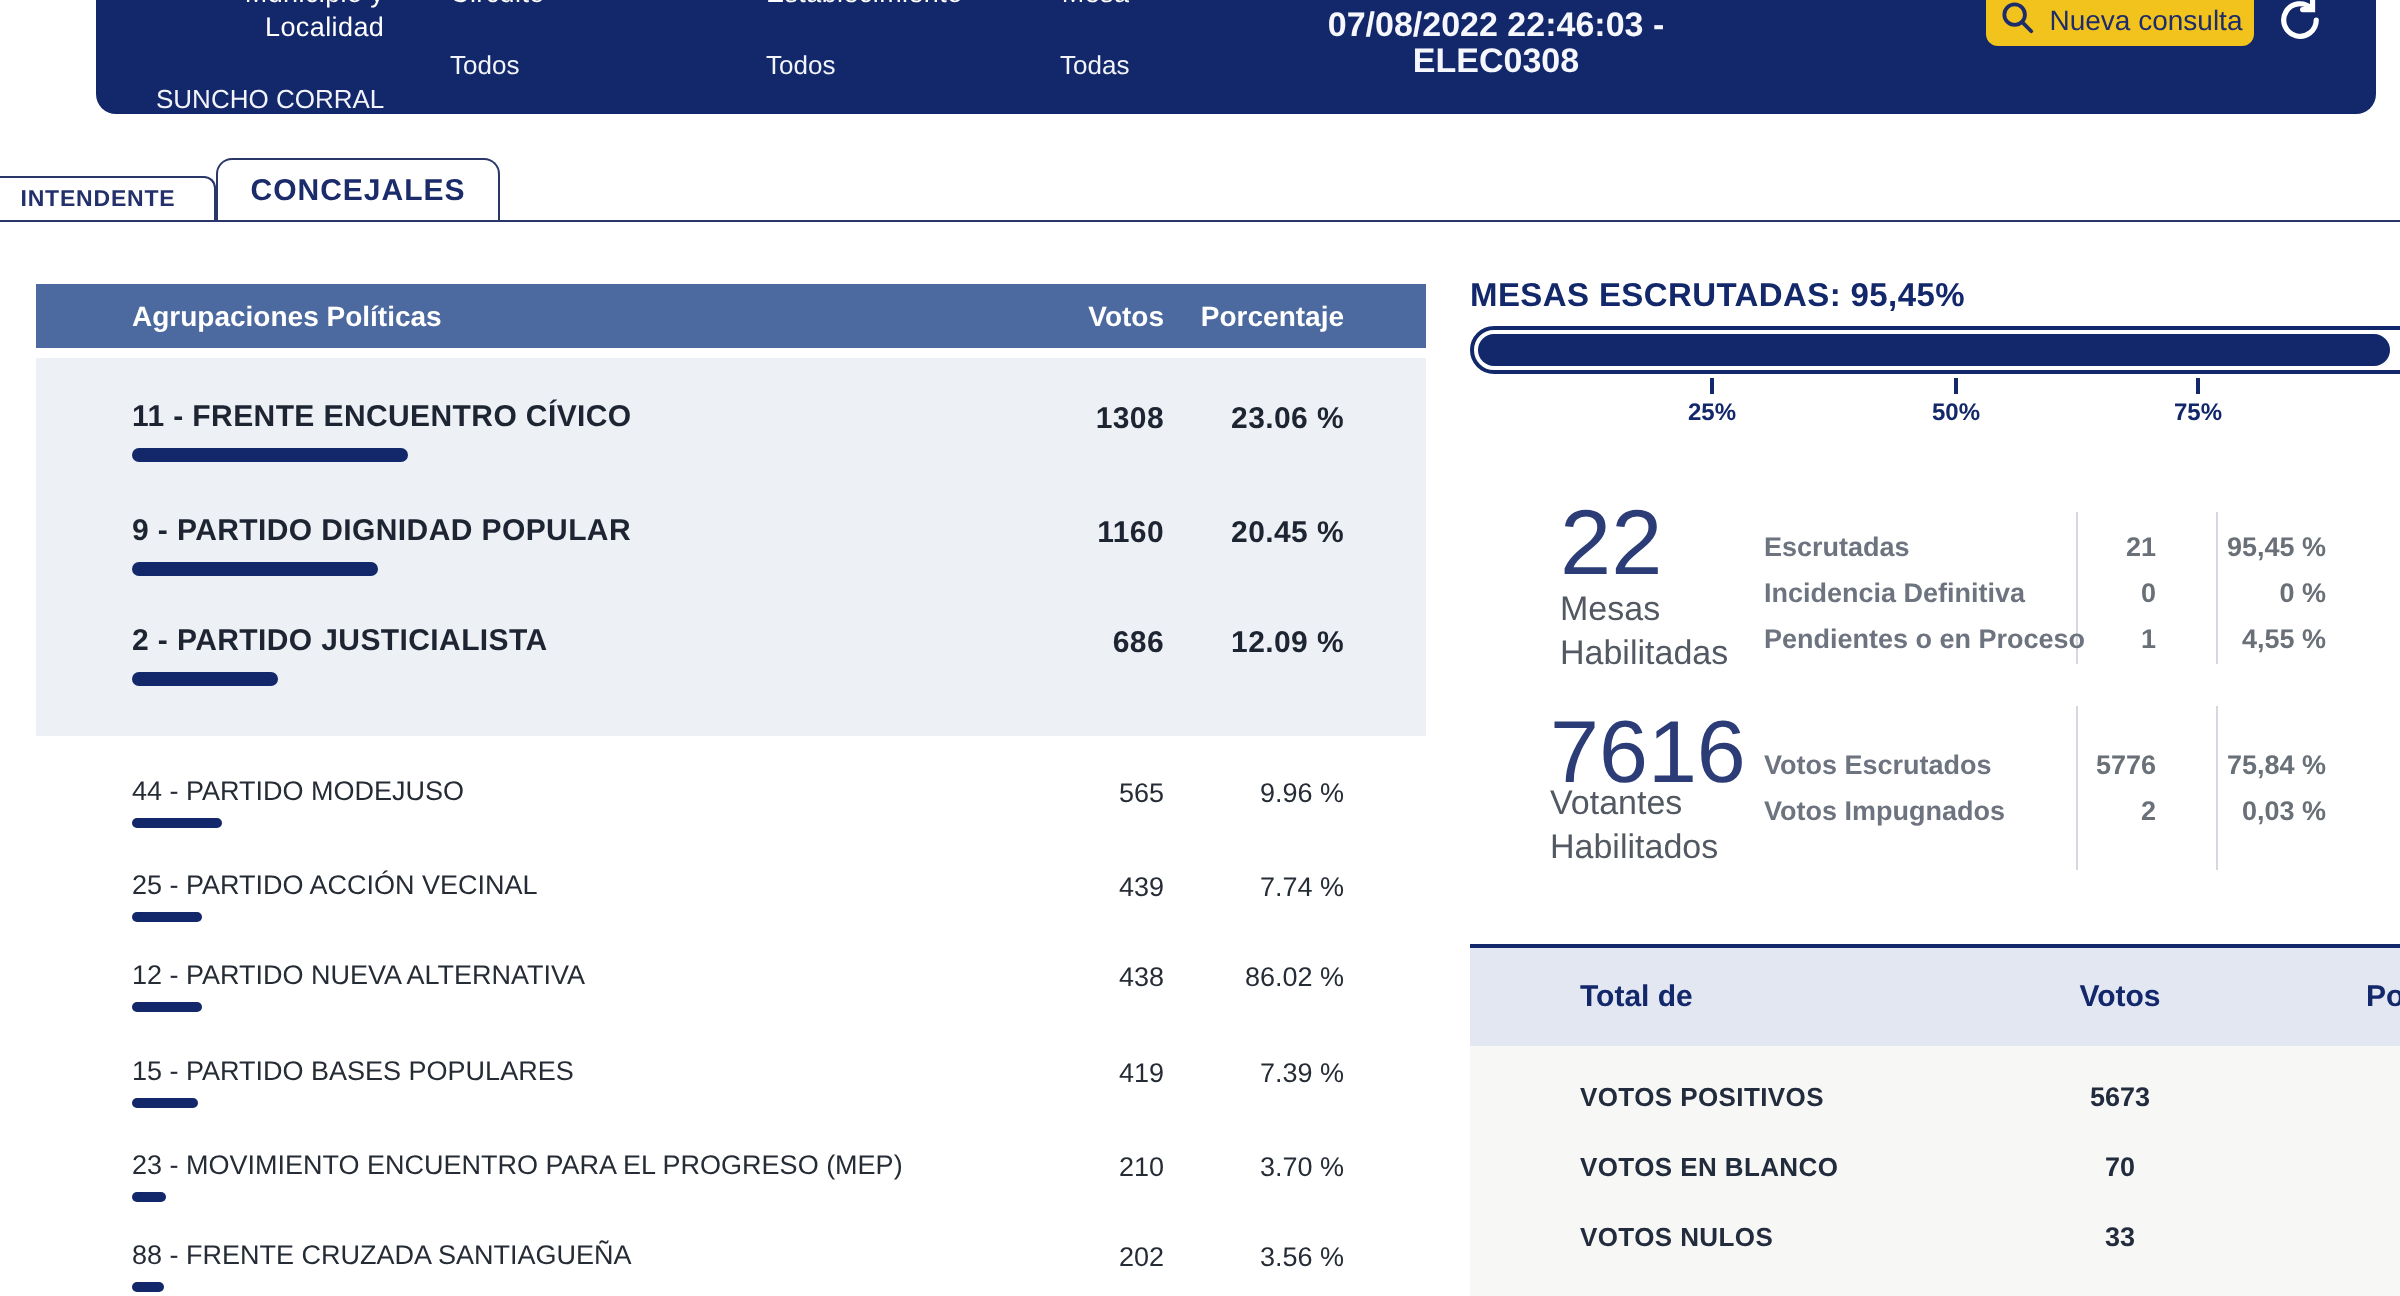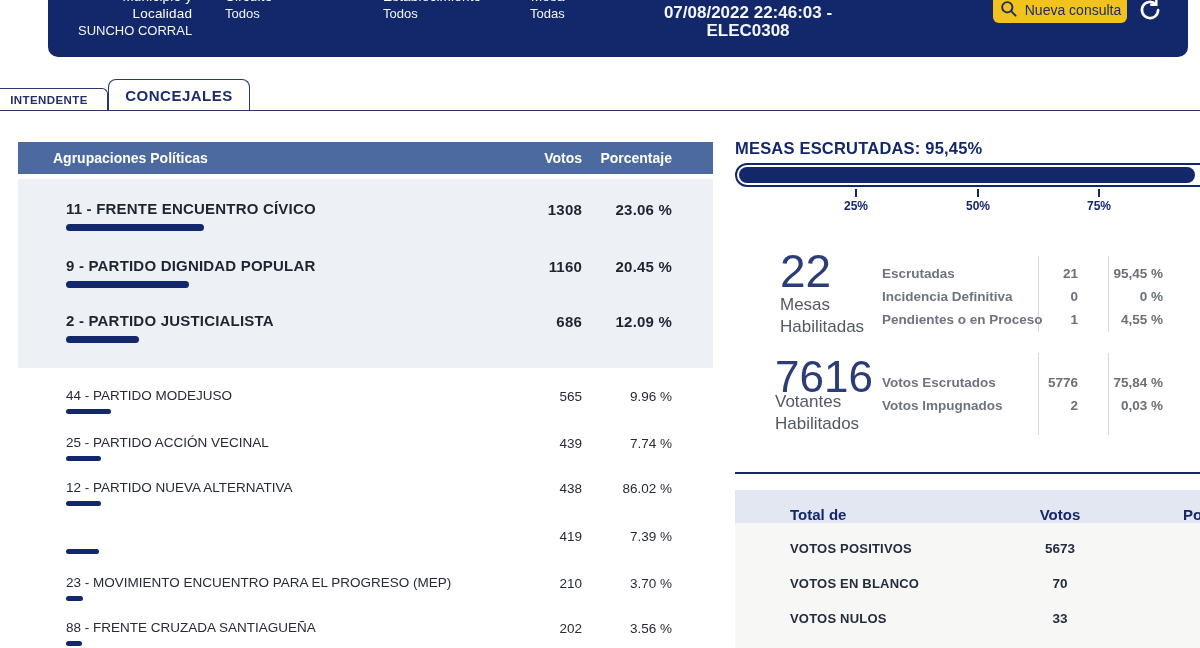--- a/index.html
+++ b/index.html
@@ -9,21 +9,21 @@
     font-family:"Liberation Sans", sans-serif;
   }
 
   
   .topbar {
     position:absolute; left:48px; top:-34px; width:1140px; height:91px;
     background:#13276b; border-radius:10px; color:#fff; z-index:5;
   }
   .hcol { position:absolute; top:22px; }
   .hlabel { font-weight:400; font-size:13.5px; line-height:17px; letter-spacing:.2px;text-align:right; }
-  .hvalue { font-weight:400; font-size:13px; line-height:17px; color:#f2f4fa; }
+  .hvalue { font-weight:400; font-size:13px; line-height:17px; color:#f2f4fa;margin-top:19px; }
   .hcol-municipio { left:30px; }
   .hcol-circuito { left:177px; }
   .hcol-establecimiento { left:335px; }
   .hcol-mesa { left:482px; }
   .hcol-fecha { left:560px; top:38px; width:280px; text-align:center; }
   .hdate { font-size:17px; line-height:18px; font-weight:700; color:#f5f7fc; }
 
   .btn-nueva {
     position:absolute; left:945px; top:17px; width:134px; height:40px;
     background:#f2c31c; border:none; border-radius:6px; cursor:pointer;
@@ -41,21 +41,21 @@
   .tab { position:absolute; background:#fff; border:1px solid #2a3768; border-bottom:none;
          display:flex; align-items:center; justify-content:center; cursor:pointer; z-index:2; }
   .tab-inactive { left:-10px; top:88px; width:118px; height:22px; border-radius:6px 6px 0 0;
                   font-size:11.5px; font-weight:700; color:#23306b; letter-spacing:.4px; }
   .tab-active { left:108px; top:79px; width:142px; height:31px; border-radius:8px 8px 0 0;
                 font-size:15px; font-weight:700; color:#1c2b6a; letter-spacing:.5px; }
 
   
   .lt-header { position:absolute; left:18px; top:142px; width:695px; height:32px; background:#4c6a9f; z-index:1; }
   .lt-header span { position:absolute; top:8px; color:#fff; font-weight:700; font-size:14px; }
-  .lt-h-party { left:35px; }
+  .lt-h-party { left:48px; }
   .lt-h-votes { right:131px; }
   .lt-h-pct { right:41px; }
   .lt-light { position:absolute; left:18px; top:179px; width:695px; height:189px; background:#edf0f5; }
 
   .prow { position:absolute; left:18px; width:695px; height:34px; }
   .prow .name { position:absolute; left:48px; top:0; white-space:nowrap; }
   .prow .votes { position:absolute; right:131px; top:1px; white-space:nowrap; }
   .prow .pct { position:absolute; right:41px; top:1px; white-space:nowrap; }
   .prow .bar { position:absolute; left:48px; background:#13276b; }
 
@@ -81,21 +81,21 @@
   .biglabel { position:absolute; font-size:17px; color:#535962; }
 
   .srow { position:absolute; left:882px; width:281px; height:18px; }
   .srow .slabel { position:absolute; left:0; top:0; font-size:13.5px; font-weight:700; color:#6d7480; white-space:nowrap;text-align:right; }
   .srow .sval { position:absolute; right:85px; top:0; font-size:13.5px; font-weight:700; color:#697077; }
   .srow .spct { position:absolute; right:0; top:0; font-size:13.5px; font-weight:700; color:#697077; }
   .vdiv { position:absolute; width:1px; background:#d5d9df; }
 
   
   .tt-topborder { position:absolute; left:735px; top:472px; width:465px; height:2px; background:#13276b; }
-  .tt-header { position:absolute; left:735px; top:474px; width:465px; height:49px; background:#e2e7f2;margin-top:16px; }
+  .tt-header { position:absolute; left:735px; top:474px; width:465px; height:49px; background:#e2e7f2; }
   .tt-header span { position:absolute; top:16px; color:#13276b; font-weight:700; font-size:15px; }
   .tt-h-label { left:55px; }
   .tt-h-votes { left:285px; width:80px; text-align:center; }
   .tt-h-pct { left:448px; white-space:nowrap; }
   .tt-body { position:absolute; left:735px; top:523px; width:465px; height:125px; background:#f7f8f6; }
   .trow2 { position:absolute; left:735px; width:465px; height:18px; }
   .trow2 .tlabel { position:absolute; left:55px; font-size:13px; font-weight:700; color:#232c3d; letter-spacing:.2px; }
   .trow2 .tval { position:absolute; left:285px; width:80px; text-align:center; font-size:13.5px; font-weight:700; color:#232c3d; }
 </style>
 </head>
@@ -182,20 +182,21 @@
   <span class="pct">7.74 %</span>
   <div class="bar" style="width: 34.83px;"></div>
 </div>
 <div class="prow norm" style="top:480px">
   <span class="name">12 - PARTIDO NUEVA ALTERNATIVA</span>
   <span class="votes">438</span>
   <span class="pct">86.02 %</span>
   <div class="bar" style="width: 34.74px;"></div>
 </div>
 <div class="prow norm" style="top:528px">
+  <span class="name">15 - PARTIDO BASES POPULARES</span>
   <span class="votes">419</span>
   <span class="pct">7.39 %</span>
   <div class="bar" style="width: 33.255px;"></div>
 </div>
 <div class="prow norm" style="top:575px">
   <span class="name">23 - MOVIMIENTO ENCUENTRO PARA EL PROGRESO (MEP)</span>
   <span class="votes">210</span>
   <span class="pct">3.70 %</span>
   <div class="bar" style="width: 16.65px;"></div>
 </div>

